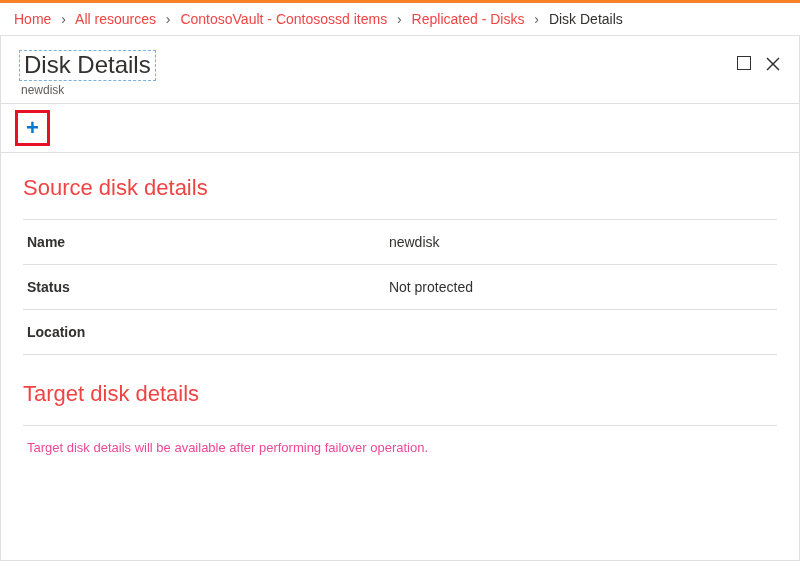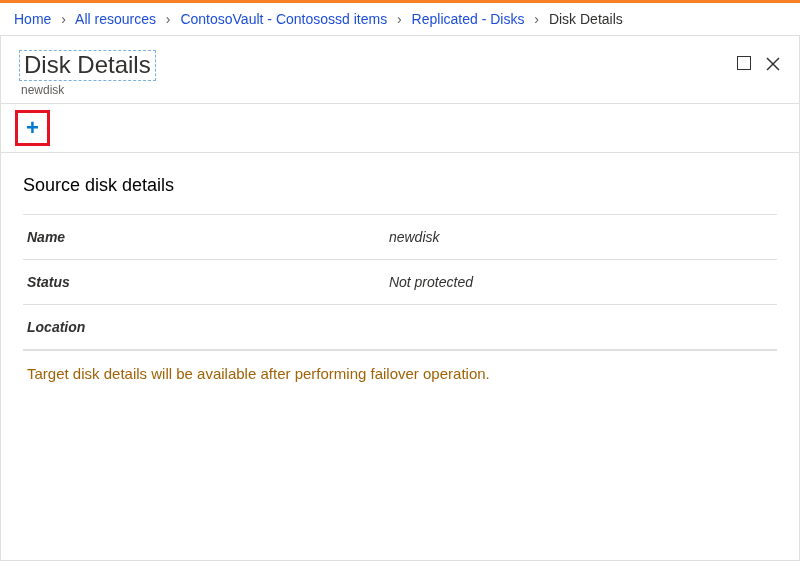--- a/index.html
+++ b/index.html
@@ -17,21 +17,21 @@
       background: #f58026;
     }
     .breadcrumb {
       padding: 8px 14px;
       font-size: 14px;
       color: #605e5c;
       border-bottom: 1px solid #e1dfdd;
       white-space: nowrap;
     }
     .breadcrumb .crumb {
-      color: #1d4ed8;
+      color: #ef4444;
       cursor: pointer;
     }
     .breadcrumb .crumb.current { color: #323130; cursor: default; }
     .breadcrumb .sep {
       display: inline-block;
       margin: 0 6px;
       color: #605e5c;
     }
     .blade {
       border-left: 1px solid #e1dfdd;
@@ -101,47 +101,46 @@
       font-size: 22px;
       font-weight: 700;
       line-height: 1;
     }
     .content {
       padding: 14px 22px;
       overflow: auto;
       flex: 1;
     }
     .section-heading {
-      font-size: 18px;
+      font-size: 22px;
       font-weight: 400;
-      color: #000000;
+      color: #ef4444;
       margin: 8px 0 18px 0;
     }
     .prop-table {
       width: 100%;
       border-collapse: collapse;
     }
     .prop-table tr {
       border-top: 1px solid #e1dfdd;
       border-bottom: 1px solid #e1dfdd;
     }
     .prop-table td {
       padding: 14px 4px;
       vertical-align: middle;
-      font-style: italic;
     }
     .prop-label {
       font-weight: 600;
       width: 48%;
     }
     .target-msg {
       border-top: 1px solid #e1dfdd;
       padding: 14px 4px;
-      font-size: 15px;
-      color: #a16207;
+      font-size: 13px;
+      color: #ec4899;
     }
   </style>
 </head>
 <body>
 
 <div class="top-accent"></div>
 
 <nav class="breadcrumb">
   <span class="crumb">Home</span>
   <span class="sep">›</span>
@@ -189,15 +188,16 @@
         <td class="prop-label">Status</td>
         <td>Not protected</td>
       </tr>
       <tr>
         <td class="prop-label">Location</td>
         <td></td>
       </tr>
     </tbody>
       </table>
 
+    <div class="section-heading" style="margin-top:26px;">Target disk details</div>
     <div class="target-msg">Target disk details will be available after performing failover operation.</div>
   </div>
 </div>
 
 </body></html>

